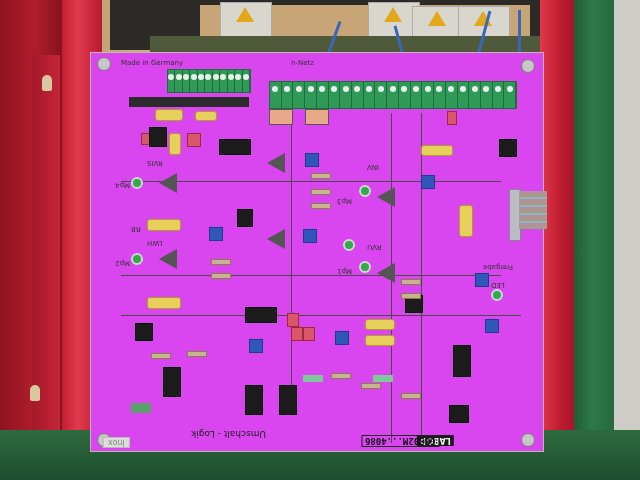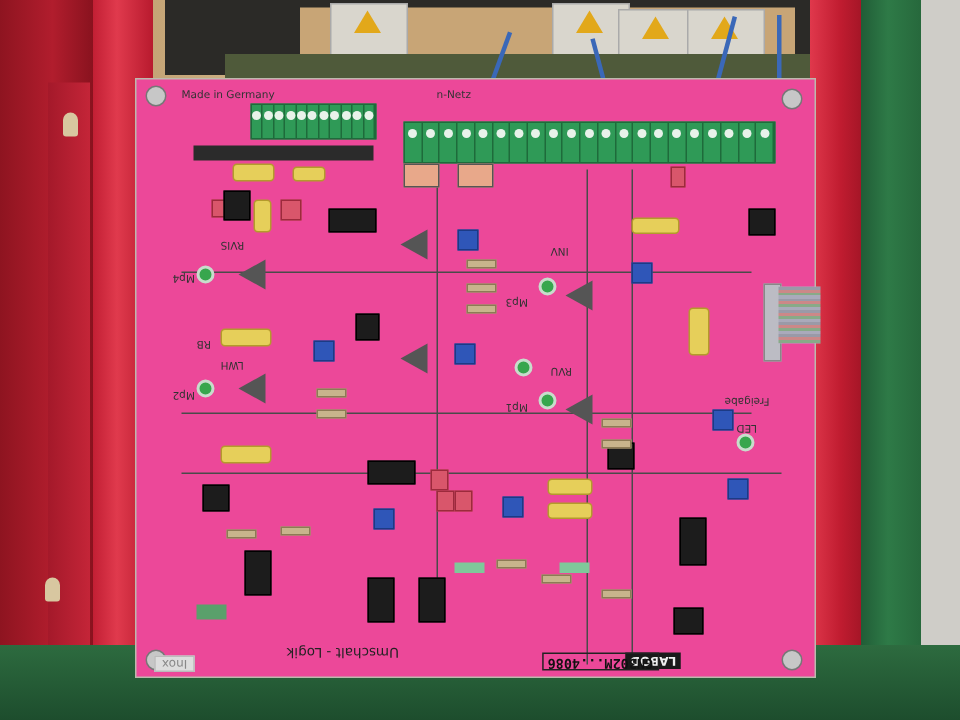--- a/index.html
+++ b/index.html
@@ -14,21 +14,21 @@
   .red-rail-r{left:540px;top:0;width:34px;height:460px;background:linear-gradient(90deg,#e0384c,#c01c30 60%,#a51627);}
   .green-rail{left:572px;top:0;width:50px;height:460px;background:linear-gradient(90deg,#1f5a35,#2e7a47 40%,#246238);}
   .stone{left:614px;top:0;width:26px;height:480px;background:#cfcdc8;}
   .green-floor{left:0;top:430px;width:640px;height:50px;background:linear-gradient(180deg,#2d6b3f,#1d4d2d);}
   .top-dark{left:110px;top:0;width:440px;height:50px;background:#2b2a27;}
   .top-wood{left:200px;top:5px;width:330px;height:40px;background:#c8a576;}
   .fuse{width:50px;height:42px;background:#d9d6cd;border:1px solid #aaa;}
   .fuse .warn{position:absolute;left:15px;top:4px;width:0;height:0;border-left:9px solid transparent;border-right:9px solid transparent;border-bottom:15px solid #e2a81a;}
   .pcb-rail{left:150px;top:36px;width:390px;height:16px;background:#4f5a3a;}
   
-  .board{left:90px;top:52px;width:452px;height:398px;background:#ec4899;border:1px solid #bdb9ad;}
+  .board{left:90px;top:52px;width:452px;height:398px;background:#d946ef;border:1px solid #bdb9ad;}
   .tb{height:22px;background:#2f9a57;border:1px solid #1e6b3b;display:flex;}
   .tb span{flex:1;border-right:1px solid #1e6b3b;position:relative;}
   .tb span::after{content:"";position:absolute;left:50%;top:4px;width:6px;height:6px;margin-left:-3px;border-radius:50%;background:#e8f2ea;}
   .hdr{background:#2b2b2b;height:10px;}
   .ic{background:#1c1c1c;border:1px solid #000;}
   .trim{width:12px;height:12px;background:#2f56b8;border:1px solid #1c3a85;}
   .cap-y{background:#e6cf5a;border:1px solid #b49a2c;border-radius:3px;}
   .cap-r{background:#d9566b;border:1px solid #9c2a3c;}
   .led{width:8px;height:8px;border-radius:50%;background:#37a64d;border:2px solid #c8dccc;}
   .res{height:4px;background:#c8b48c;border:1px solid #8c7a55;}

